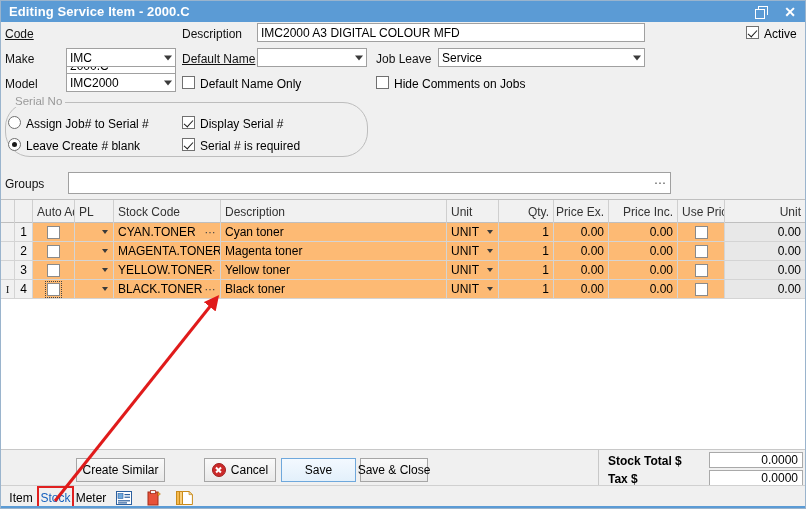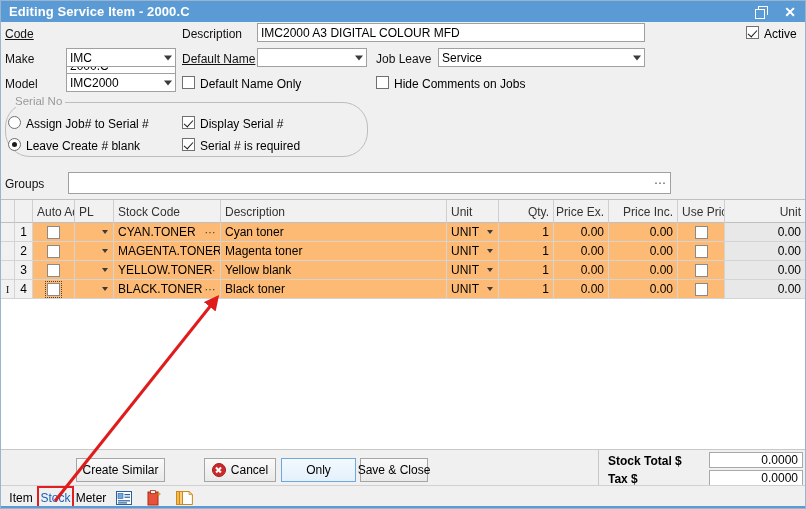--- a/index.html
+++ b/index.html
@@ -397,21 +397,21 @@
         <span class="cbi"></span>
       </div>
       <div class="gc" style="left:74px; width:39px;">
         <span></span>
         <span class="unit-arrow"></span>
       </div>
       <div class="gc" style="left:113px; width:107px;">
         <span>YELLOW.TONER</span>
         <span class="dots">⋯</span>
       </div>
-      <div class="gc" style="left:220px; width:226px;">Yellow blank</div>
+      <div class="gc" style="left:220px; width:226px;">Yellow toner</div>
       <div class="gc" style="left:446px; width:52px;">
         <span>UNIT</span>
         <span class="unit-arrow"></span>
       </div>
       <div class="gc right" style="left:498px; width:55px;">1</div>
       <div class="gc right" style="left:553px; width:55px;">0.00</div>
       <div class="gc right" style="left:608px; width:69px;">0.00</div>
       <div class="gc cb-cell" style="left:677px; width:47px;">
         <span class="cbi"></span>
       </div>
@@ -448,21 +448,21 @@
   </div>
 
   <div class="bottom-bar">
     <div class="btn" style="left:75px; top:8px; width:89px; height:24px;">Create Similar</div>
 
     <div class="btn" style="left:203px; top:8px; width:72px; height:24px;">
       <span class="x-icon"></span>
       <span>Cancel</span>
     </div>
 
-    <div class="btn default" style="left:280px; top:8px; width:75px; height:24px;">Only</div>
+    <div class="btn default" style="left:280px; top:8px; width:75px; height:24px;">Save</div>
 
     <div class="btn" style="left:359px; top:8px; width:68px; height:24px;">Save &amp; Close</div>
   </div>
 
   <div class="totals-panel">
     <div class="tot-lbl" style="left:9px; top:4px;">Stock Total $</div>
     <div class="tot-val" style="left:110px; top:2px; width:94px; height:16px;">0.0000</div>
 
     <div class="tot-lbl" style="left:9px; top:22px;">Tax $</div>
     <div class="tot-val" style="left:110px; top:20px; width:94px; height:16px;">0.0000</div>

